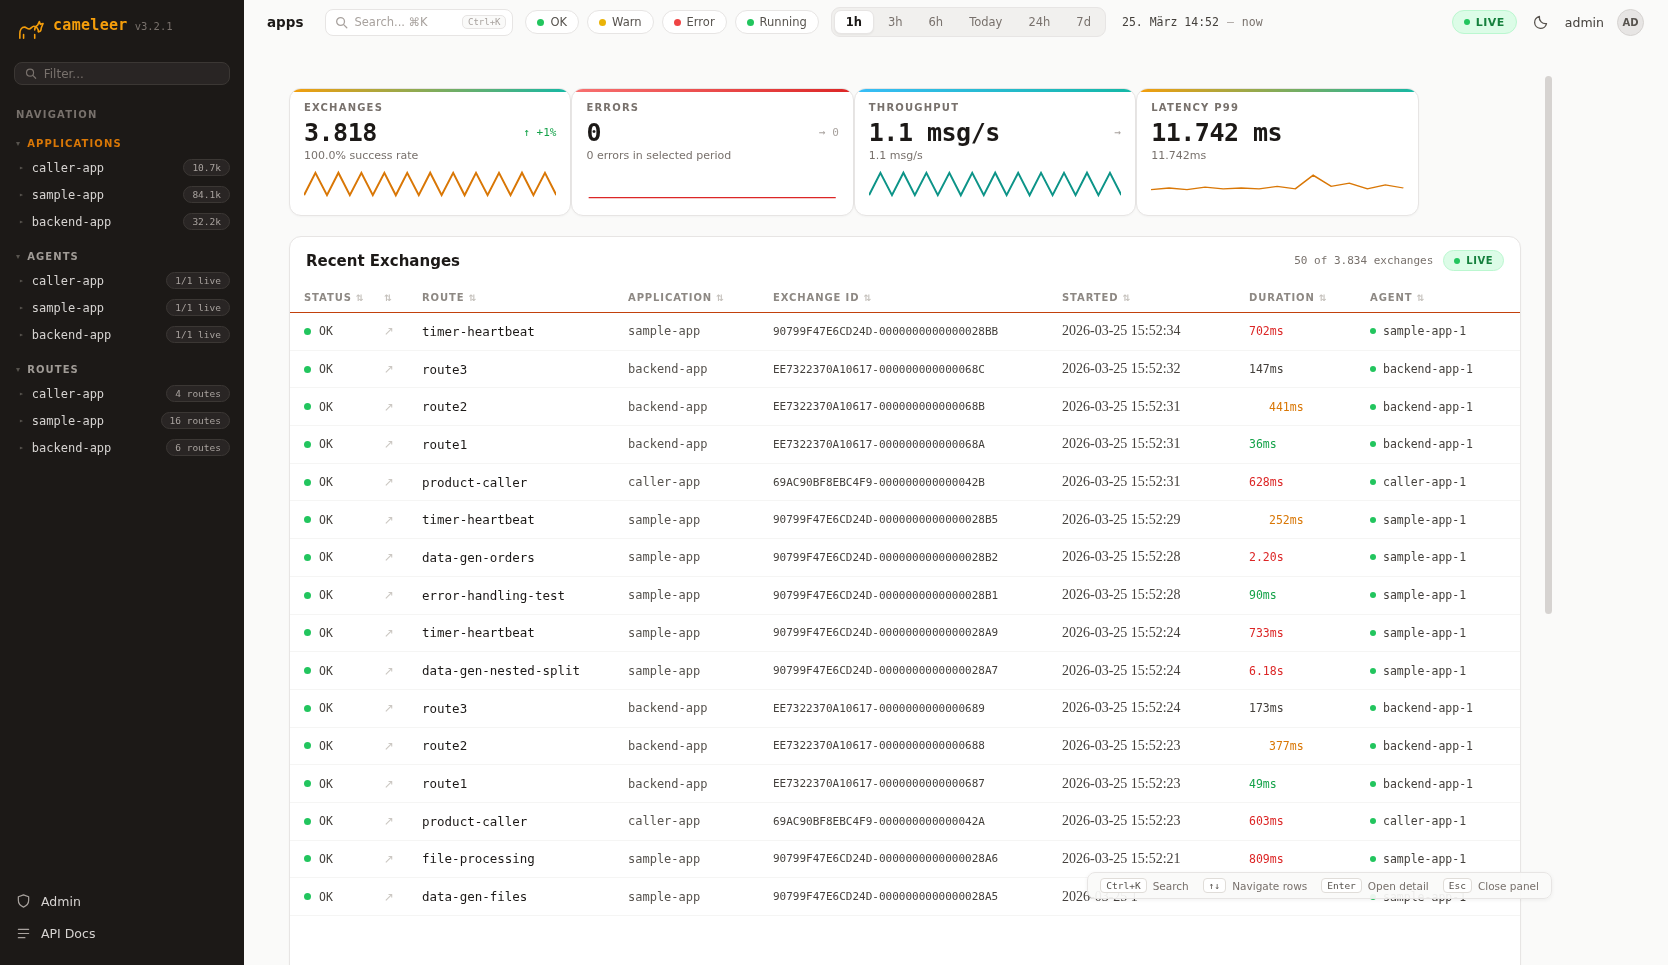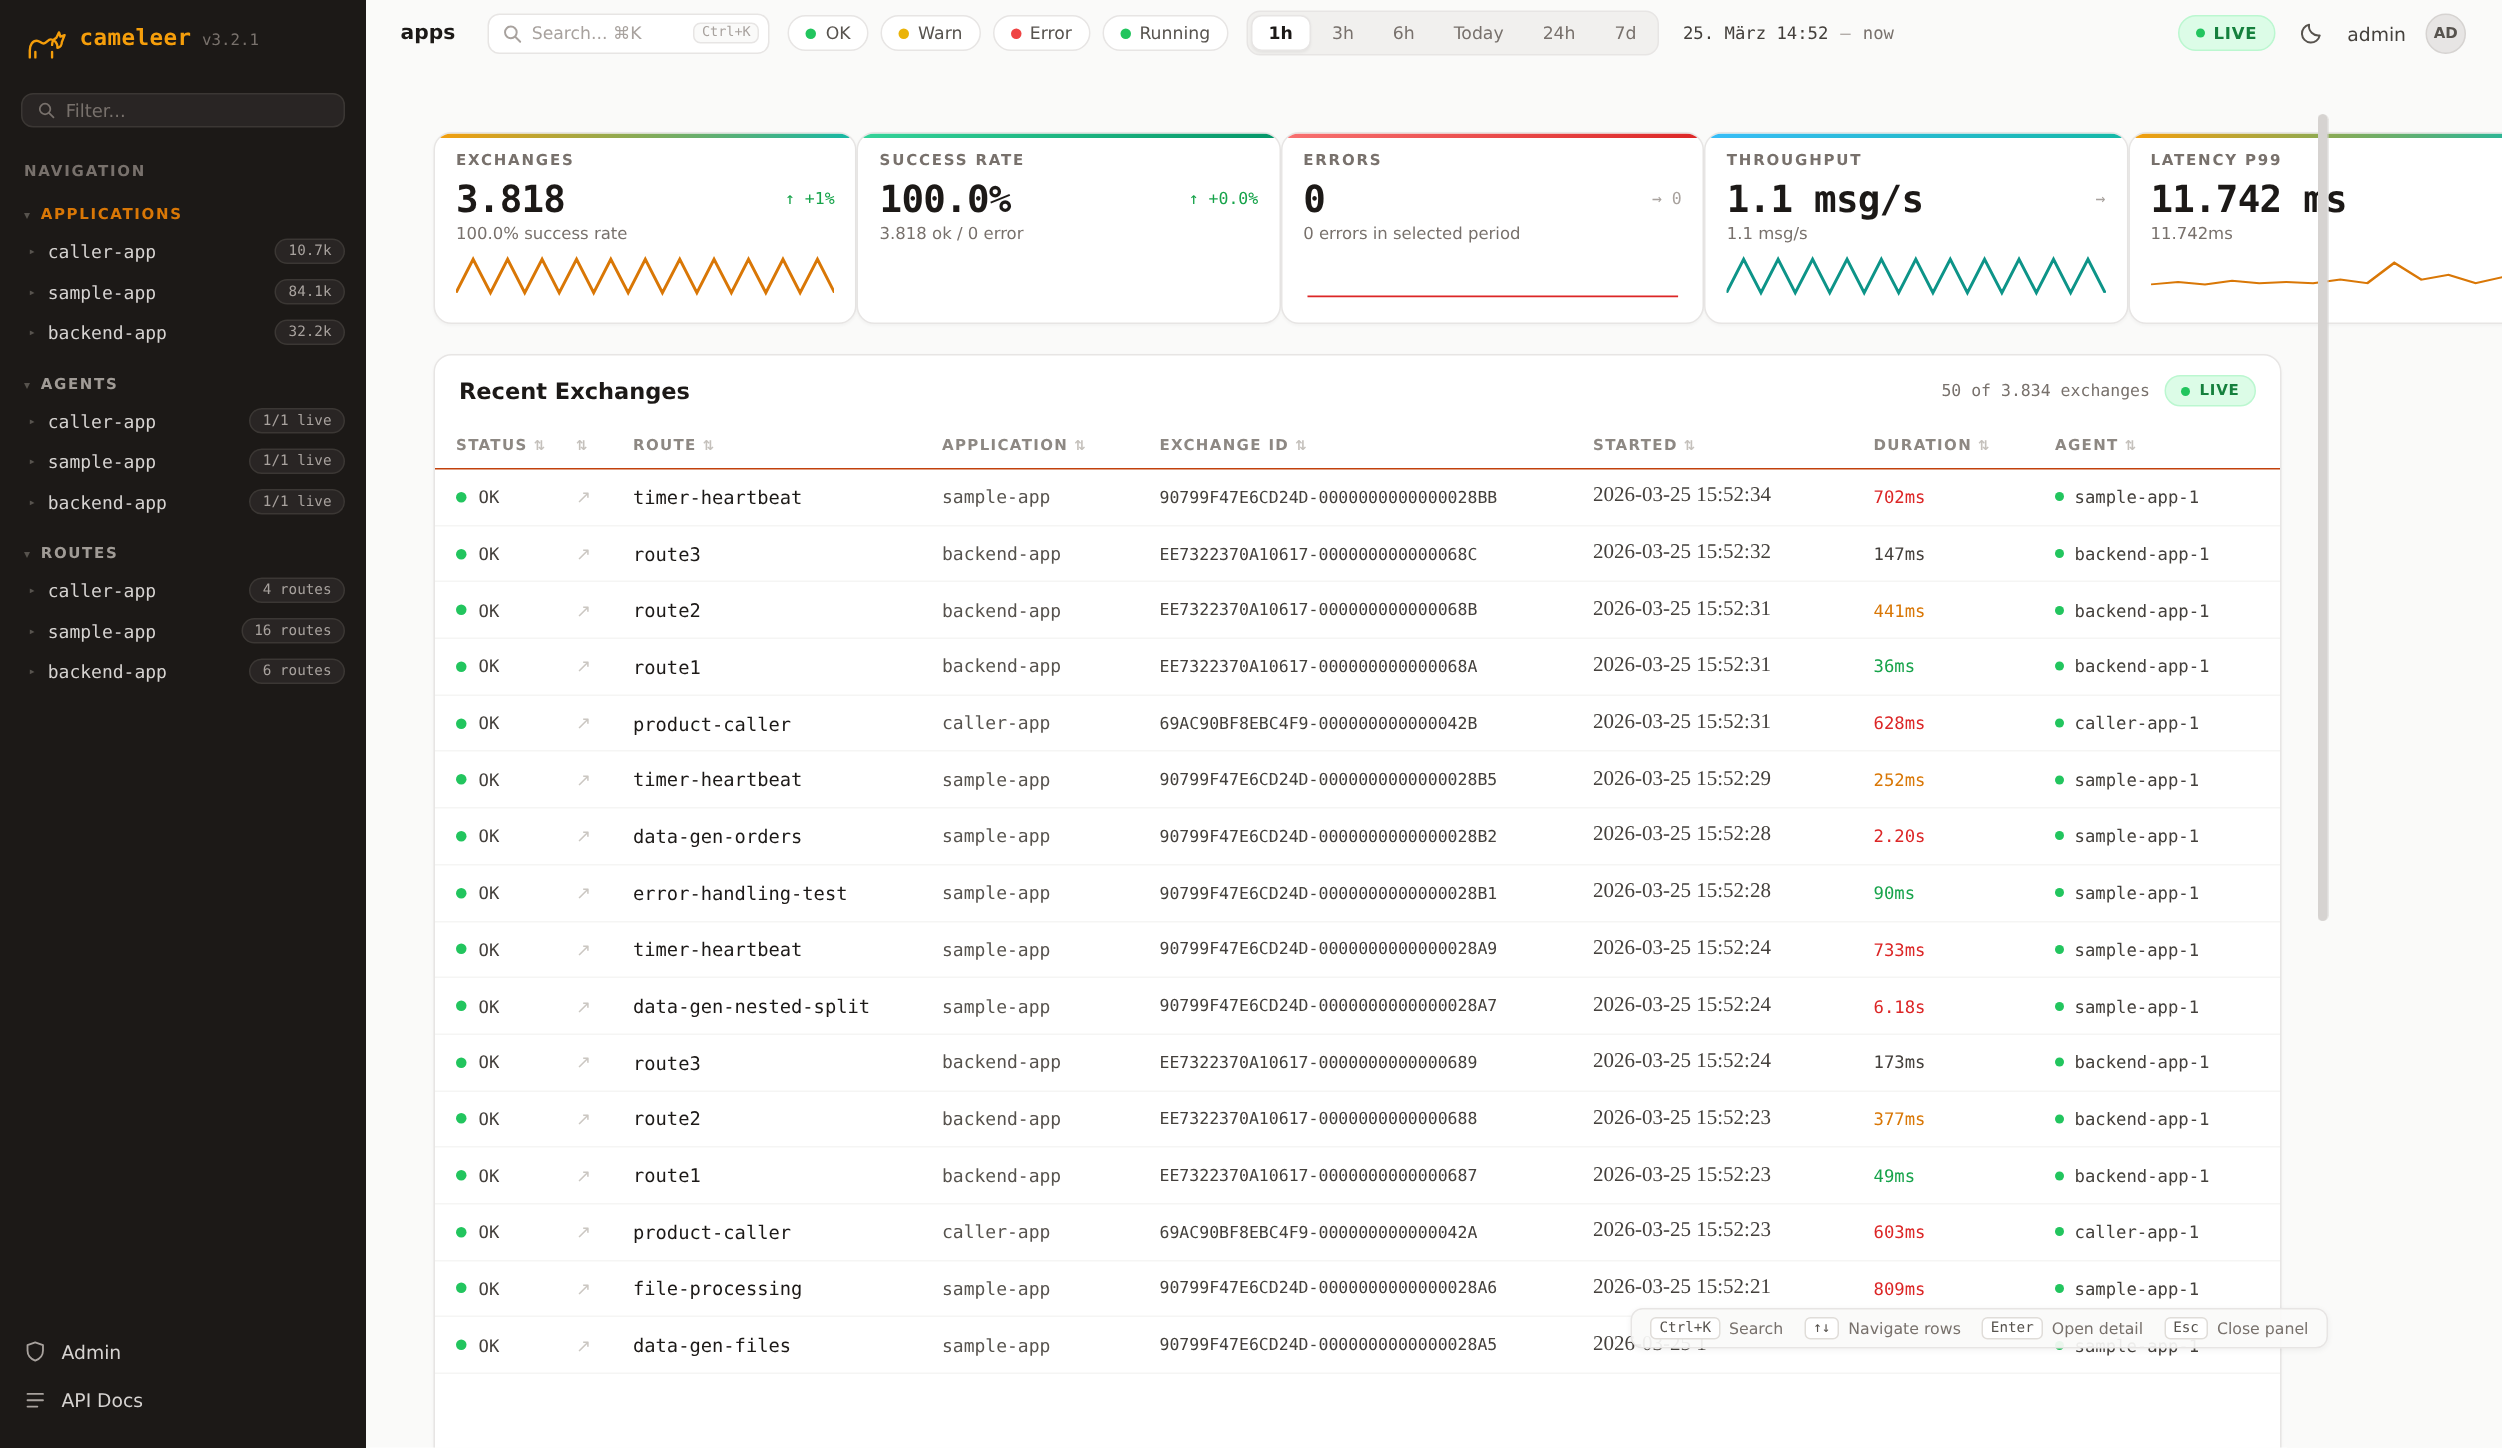--- a/index.html
+++ b/index.html
@@ -130,21 +130,21 @@
   .tr { height:37.7px; border-bottom:1px solid #f5f5f4; cursor:pointer; }
   .td { font-size:12px; overflow:hidden; white-space:nowrap; text-overflow:ellipsis; padding-right:10px; }
   .status-cell { display:flex; align-items:center; gap:8px; font-family:"DejaVu Sans Mono",monospace; font-size:11.5px; color:#44403c; }
   .arrow-cell { color:#cbc7c2; font-size:12px; }
   .route-cell { font-family:"DejaVu Sans Mono",monospace; font-size:12.5px; color:#1c1917; }
   .app-cell { font-family:"DejaVu Sans Mono",monospace; font-size:12px; color:#57534e; }
   .exid-cell { font-family:"DejaVu Sans Mono",monospace; font-size:11px; color:#44403c; }
   .started-cell { font-family:Liberation Serif, serif; font-size:14px; color:#44403c; }
   .duration-cell { font-family:"DejaVu Sans Mono",monospace; font-size:11.5px; }
   .duration-cell.green { color:#16a34a; }
-  .duration-cell.amber { color:#d97706; }
+  .duration-cell.amber { color:#d97706;margin-left:20px; }
   .duration-cell.red { color:#dc2626; }
   .duration-cell.normal { color:#44403c; }
   .agent-cell { display:flex; align-items:center; gap:7px; font-family:"DejaVu Sans Mono",monospace; font-size:11.5px; color:#44403c; }
 
   
   .hints {
     position:fixed; right:116px; bottom:66px; display:flex; gap:14px; align-items:center;
     background:rgba(250,250,249,0.93); border:1px solid #e7e5e4; border-radius:8px;
     padding:5px 12px; font-size:10.5px; color:#78716c; box-shadow:0 1px 4px rgba(0,0,0,0.06); z-index:10;
   }
@@ -327,30 +327,20 @@
           <div class="value-row">
             <span class="card-value">3.818</span>
             <span class="card-delta green">↑ +1%</span>
           </div>
           <div class="card-sub">100.0% success rate</div>
           <svg viewBox="0 0 190 40" preserveAspectRatio="none" class="spark">
             <polyline points="0.0,34 8.6,6 17.3,34 25.9,6 34.5,34 43.2,6 51.8,34 60.5,6 69.1,34 77.7,6 86.4,34 95.0,6 103.6,34 112.3,6 120.9,34 129.5,6 138.2,34 146.8,6 155.5,34 164.1,6 172.7,34 181.4,6 190.0,34" fill="none" stroke="#d97706" stroke-width="1.6"></polyline>
           </svg>
         </div>
         <div class="stat-card">
-          <div class="card-bar" style="background: linear-gradient(90deg, rgb(52, 211, 153), rgb(5, 150, 105));"></div>
-          <div class="card-title">SUCCESS RATE</div>
-          <div class="value-row">
-            <span class="card-value">100.0%</span>
-            <span class="card-delta green">↑ +0.0%</span>
-          </div>
-          <div class="card-sub">3.818 ok / 0 error</div>
-          <svg viewBox="0 0 190 40" preserveAspectRatio="none" class="spark"></svg>
-        </div>
-        <div class="stat-card">
           <div class="card-bar" style="background: linear-gradient(90deg, rgb(248, 113, 113), rgb(220, 38, 38));"></div>
           <div class="card-title">ERRORS</div>
           <div class="value-row">
             <span class="card-value">0</span>
             <span class="card-delta gray">→ 0</span>
           </div>
           <div class="card-sub">0 errors in selected period</div>
           <svg viewBox="0 0 190 40" preserveAspectRatio="none" class="spark">
             <polyline points="2,37 188,37" fill="none" stroke="#dc2626" stroke-width="1.6"></polyline>
           </svg>

